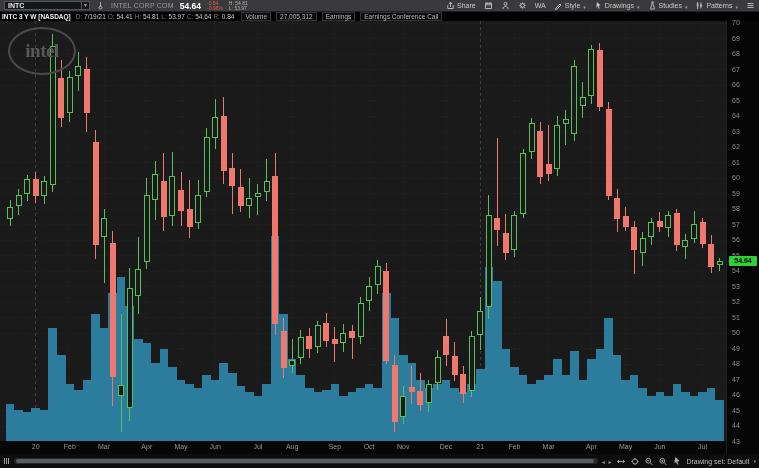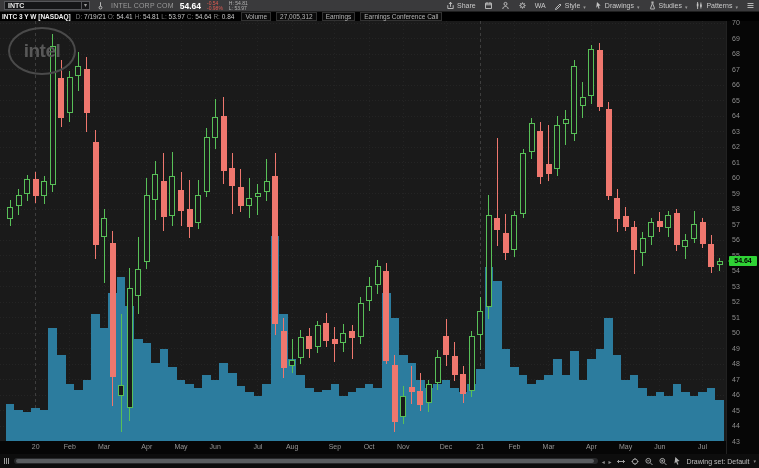--- a/index.html
+++ b/index.html
@@ -34,21 +34,21 @@
   .readout .title{color:#f0f0f0;font-weight:bold;}
   .fld .l{color:#7d7d7d;}
   .fld .v{color:#c9c9c9;}
   .cell{border:1px solid #323232;background:#0b0b0b;padding:0 3px;height:7px;line-height:7px;color:#b5b5b5;}
 
   
   .chart{position:absolute;left:0;top:21px;width:726px;height:420px;background:#1a1a1a;}
   .chart svg{position:absolute;left:0;top:0;}
   .watermark{position:absolute;left:8px;top:6px;width:64px;height:44px;border:2.5px solid #4a4a4a;
              border-radius:50%;display:flex;align-items:center;justify-content:center;
-             color:#585858;font-size:19px;font-weight:bold;letter-spacing:-.5px;}
+             color:#585858;font-size:19px;font-weight:bold;letter-spacing:-.5px;font-family:Liberation Serif, serif;}
 
   
   .price-axis{position:absolute;left:726px;top:21px;width:33px;height:433px;background:#060606;
               border-left:1px solid #222;}
   .ytick{position:absolute;left:5px;font-size:7px;color:#8f8f8f;line-height:8px;}
   .price-tag{position:absolute;left:2px;width:28px;height:10px;background:#2fd235;color:#000;
              font-size:7px;font-weight:bold;text-align:center;line-height:10px;border-radius:1px;}
   .price-tag:before{content:"";position:absolute;left:-4px;top:2px;border:3px solid transparent;
                     border-right:4px solid #2fd235;}
 

